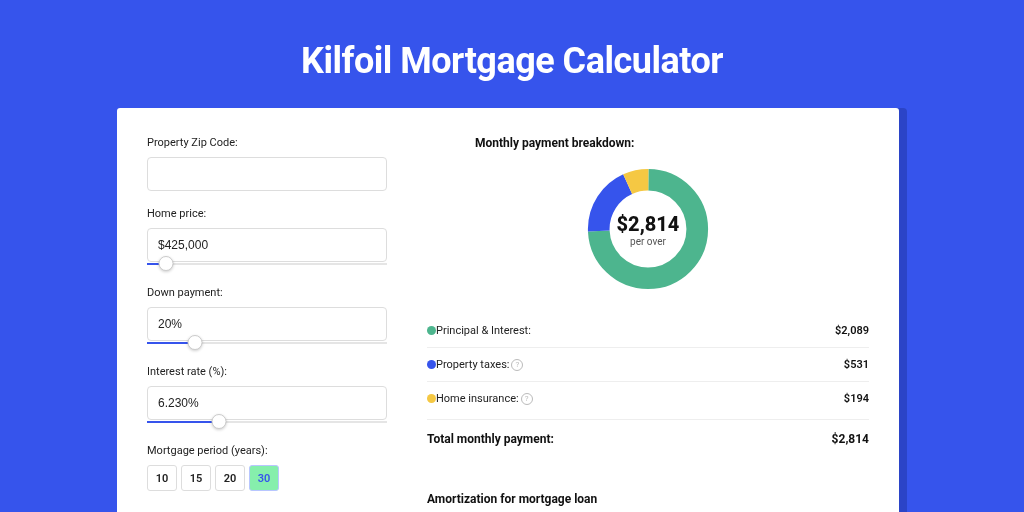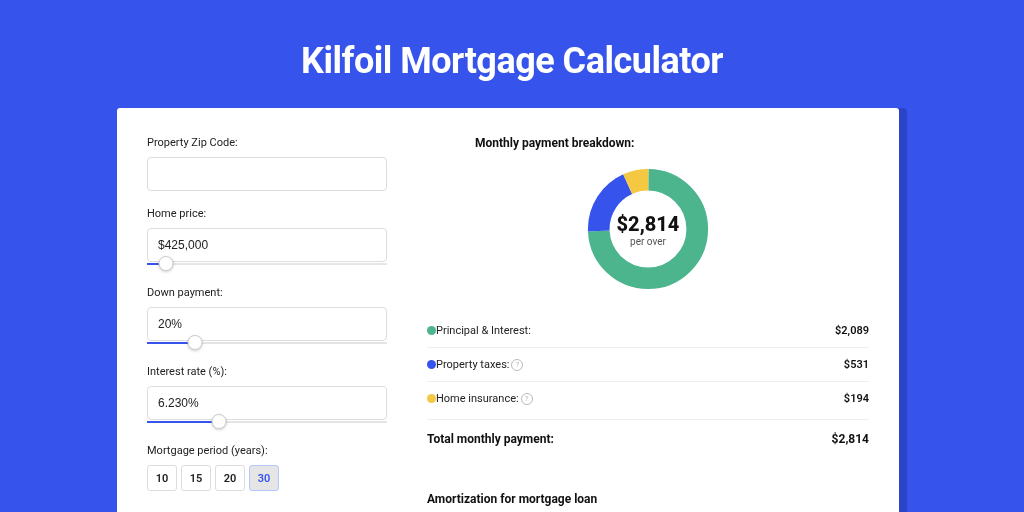--- a/index.html
+++ b/index.html
@@ -90,21 +90,21 @@
     font-size: 11px;
     font-weight: 600;
     color: #222;
     background: #fff;
     display: flex;
     align-items: center;
     justify-content: center;
     cursor: pointer;
   }
   .radio-btn.active {
-    background: #e5e5e5;
+    background: #86efac;
     border-color: #b8c6ff;
     color: #3654ec;
   }
 
   .section-title { font-size: 12px; font-weight: 700; color: #111; margin-bottom: 14px; padding-left: 48px; }
   .donut-wrap { display: flex; justify-content: center; margin-bottom: 20px; }
   .donut { position: relative; width: 130px; height: 130px; }
   .donut svg { width: 130px; height: 130px; }
   .donut-center {
     position: absolute; top: 0; left: 0; right: 0; bottom: 0;

